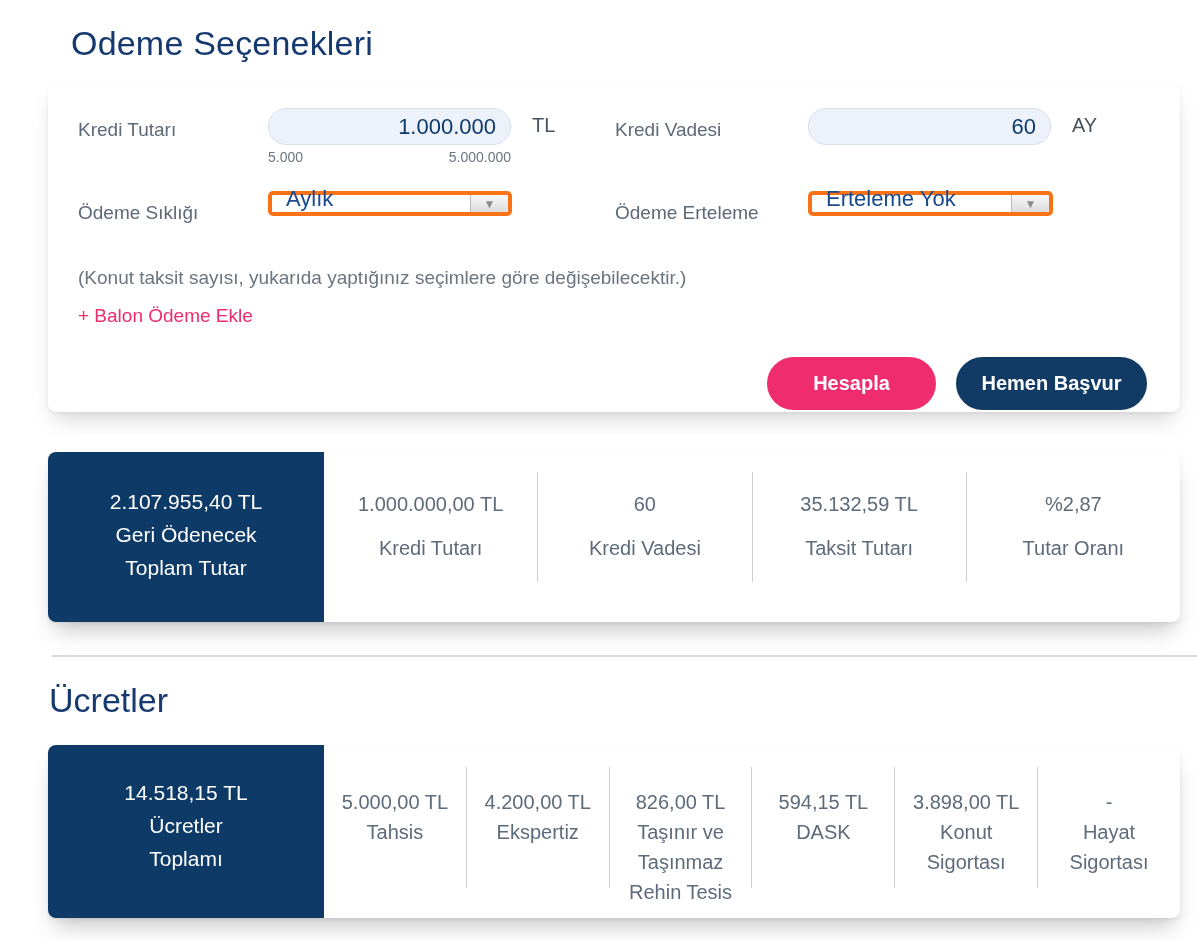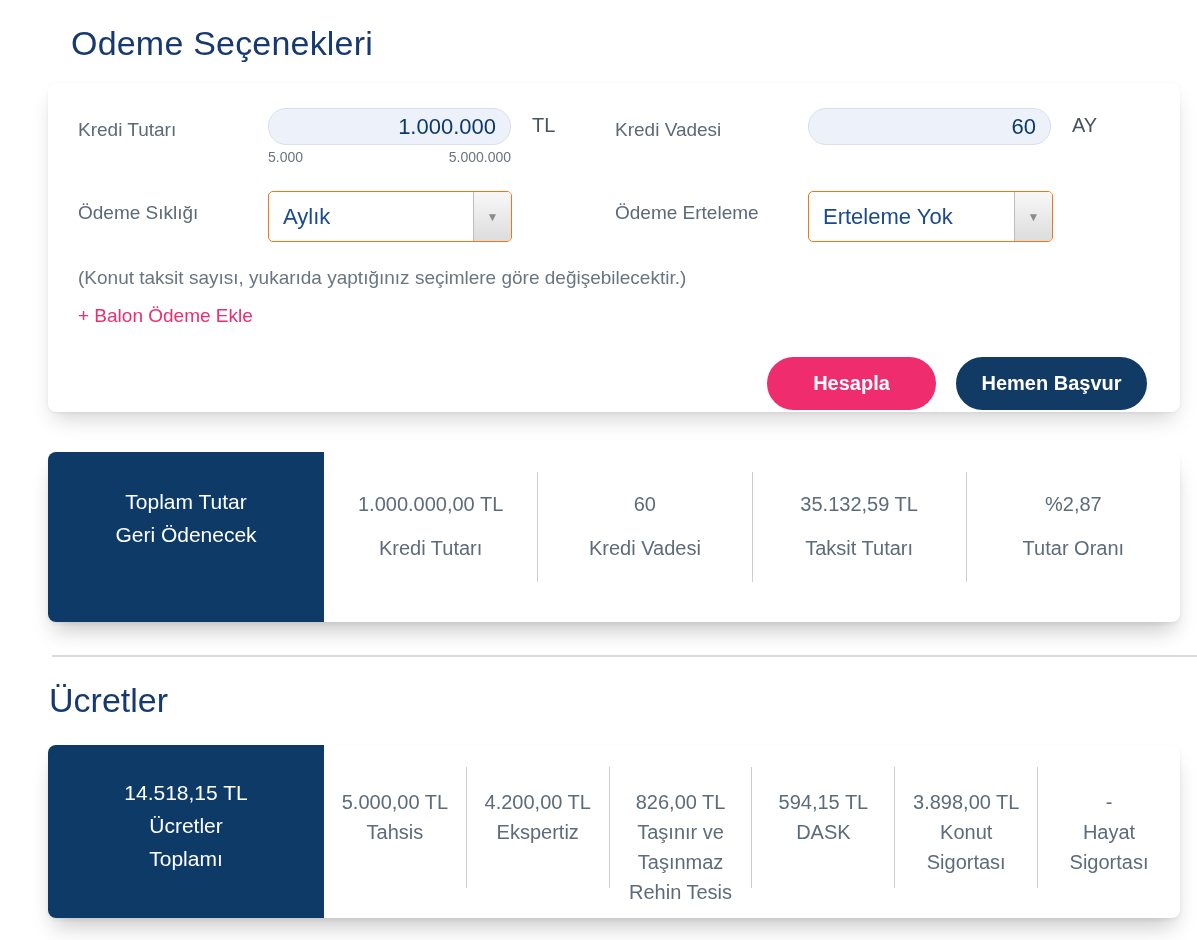--- a/index.html
+++ b/index.html
@@ -16,22 +16,22 @@
                box-shadow:0 1px 3px rgba(0,0,0,0.06), 0 12px 22px -6px rgba(0,0,0,0.18); }
   .form-label { position:absolute; font-size:19px; color:#5d6977; }
   .loan-input { position:absolute; height:37px; width:243px; background:#edf1f9;
                 border:1px solid #d9dfec; border-radius:18px; text-align:right;
                 padding:0 14px; font-size:22px; font-weight:500; color:#0c3a6b;
                 font-family:"Liberation Sans", sans-serif; outline:none; }
   .unit { position:absolute; font-size:20px; color:#47535f; }
   .minmax { position:absolute; left:220px; top:66px; width:243px; display:flex;
             justify-content:space-between; font-size:14px; color:#6a7580; }
 
-  .select-box { position:absolute; height:51px; background:#fff; border:1px solid #f97316;
-                border-radius:5px; display:flex; align-items:center; cursor:pointer; }
+  .select-box { position:absolute; height:25px; background:#fff; border:4px solid #f97316;
+                border-radius:5px; display:flex; align-items:flex-end; cursor:pointer; }
   .select-value { flex:1; padding-left:14px; font-size:22px; color:#1a4a8d; }
   .select-arrow { width:38px; height:100%; border-left:1px solid #bcbcbc;
                   background:linear-gradient(#f8f8f8,#dcdcdc); border-radius:0 4px 4px 0;
                   display:flex; align-items:center; justify-content:center;
                   color:#8b8b8b; font-size:12px; }
 
   .note { position:absolute; left:30px; top:184px; font-size:19px; color:#6a7580; }
   .balloon-link { position:absolute; left:30px; top:222px; font-size:19px; color:#ee2c6e;
                   cursor:pointer; text-decoration:none; }
 
@@ -101,22 +101,23 @@
 
     <p class="note">(Konut taksit sayısı, yukarıda yaptığınız seçimlere göre değişebilecektir.)</p>
     <a class="balloon-link">+ Balon Ödeme Ekle</a>
 
     <button class="btn btn-hesapla">Hesapla</button>
     <button class="btn btn-basvur">Hemen Başvur</button>
   </div>
 
   <div class="strip-card results-card">
     <div class="highlight">
+      <div>2.107.955,40 TL</div>
+      <div>Geri Ödenecek</div>
       <div>Toplam Tutar</div>
-      <div>Geri Ödenecek</div>
     </div>
     <div class="cols">
       <div class="col">
         <div class="col-value">1.000.000,00 TL</div>
         <div class="col-label">Kredi Tutarı</div>
       </div>
       <div class="vdiv"></div>
       <div class="col">
         <div class="col-value">60</div>
         <div class="col-label">Kredi Vadesi</div>

